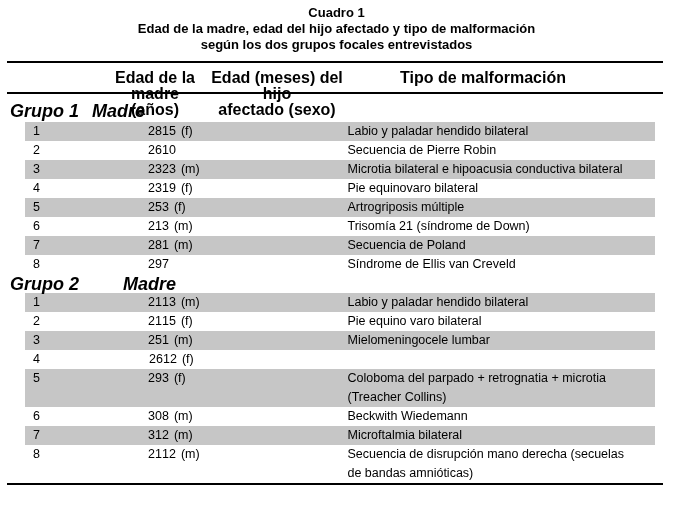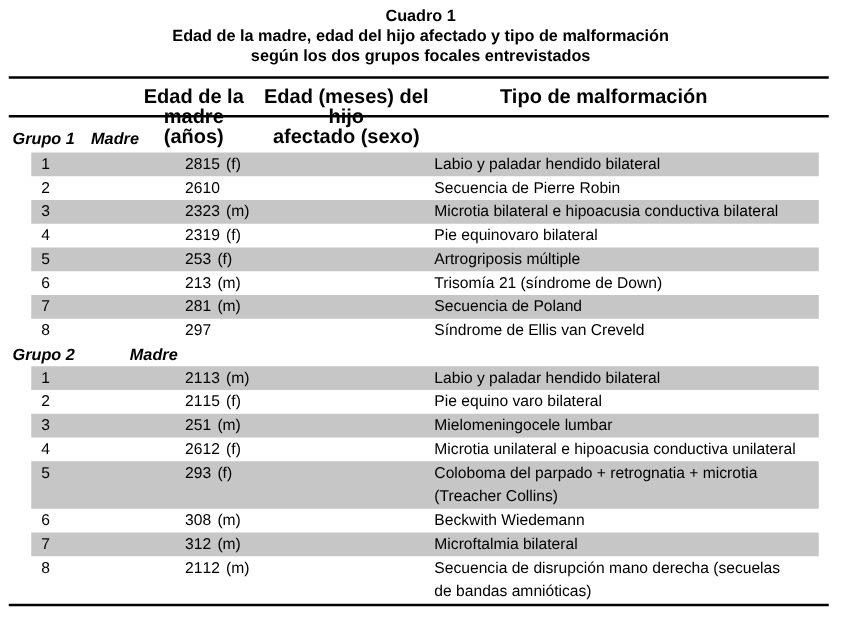--- a/index.html
+++ b/index.html
@@ -11,21 +11,21 @@
 
   .rule {height:2px; background:#000; margin-left:7px; width:656px;}
   .rule-top {margin-top:8px;}
 
   .header-block {position:relative; height:29px; font-weight:bold; font-size:16px; line-height:16px;}
   .h-madre {position:absolute; left:105px; top:7px; width:100px; text-align:center;}
   .h-hijo  {position:absolute; left:197px; top:7px; width:160px; text-align:center;}
   .h-tipo  {position:absolute; left:400px; top:7px; white-space:nowrap;}
 
   .group-label {height:28px; display:flex; align-items:flex-end; padding-left:10px;
-                font-weight:bold; font-style:italic; font-size:13px; line-height:18px;
+                font-weight:bold; font-style:italic; font-size:18px; line-height:18px;
                 box-sizing:border-box; padding-bottom:2px;}
   .group-label.compact {height:19px; align-items:center; padding-bottom:0;gap:31px;}
   .group-label .sub {margin-left:13px;}
 
   .row {display:flex; margin-left:25px; width:630px; min-height:19px;
         line-height:19px; font-size:12.5px; align-items:flex-start;}
   .row.shade {background:var(--shade, #c6c6c6);}
   .c {box-sizing:border-box;}
   .c-num   {width:90px;  padding-left:8px;}
   .c-madre {width:48px;  text-align:right;}
@@ -204,23 +204,20 @@
         </div>
   </div>
       <div class="row">
     <div class="c c-num">4</div>
     <div class="c c-madre">26</div>
     <div class="c c-meses">
       <span class="mn">12</span>
       <span class="ms">(f)</span>
     </div>
     <div class="c c-gap"></div>
-    <div class="c c-tipo">
-          <div>Microtia unilateral e hipoacusia conductiva unilateral</div>
-        </div>
   </div>
       <div class="row shade">
     <div class="c c-num">5</div>
     <div class="c c-madre">29</div>
     <div class="c c-meses">
       <span class="mn">3</span>
       <span class="ms">(f)</span>
     </div>
     <div class="c c-gap"></div>
     <div class="c c-tipo">

